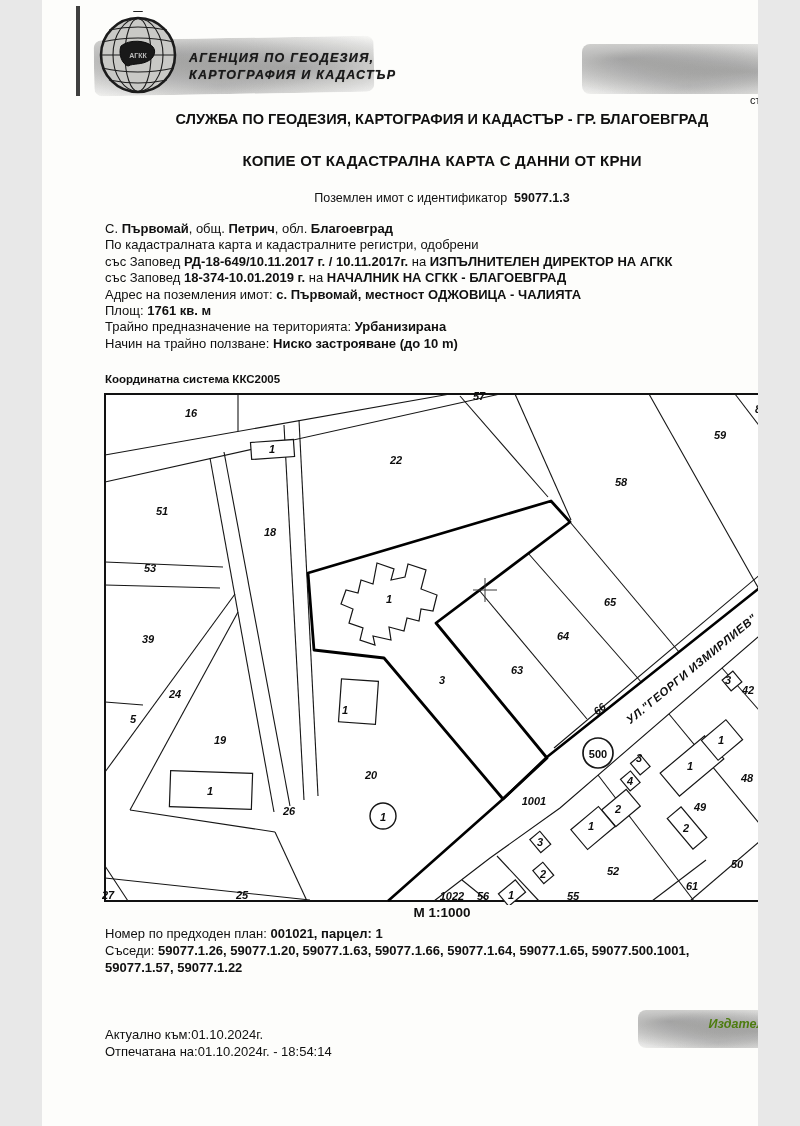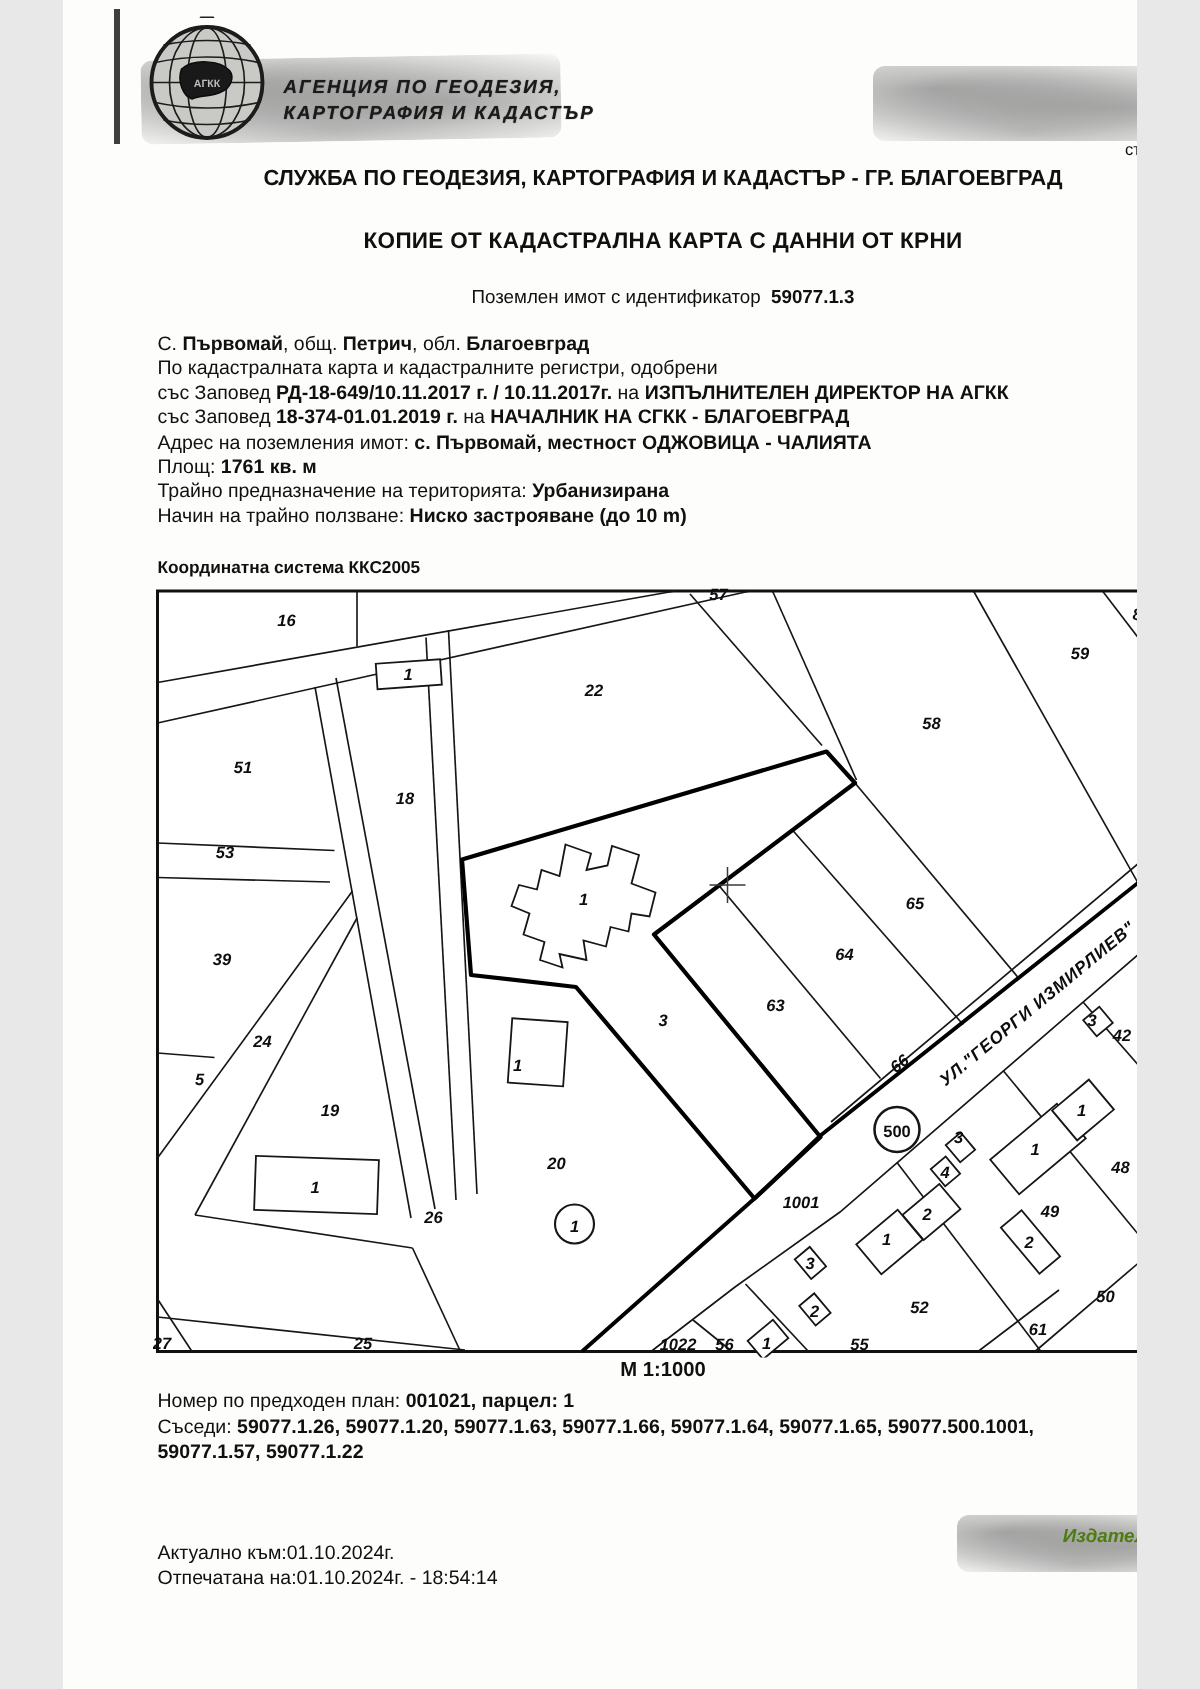--- a/index.html
+++ b/index.html
@@ -77,21 +77,21 @@
   <div class="abs center title1" style="top:111px;">СЛУЖБА ПО ГЕОДЕЗИЯ, КАРТОГРАФИЯ И КАДАСТЪР - ГР. БЛАГОЕВГРАД</div>
   <div class="abs center title2" style="top:152px;">КОПИЕ ОТ КАДАСТРАЛНА КАРТА С ДАННИ ОТ КРНИ</div>
   <div class="abs center parcel-line" style="top:191px;">
     <span>Поземлен имот с  идентификатор</span><span>&nbsp;&nbsp;</span><span class="b">59077.1.3</span>
   </div>
 
   <div class="abs details" style="left:63px;top:221px;width:690px;">
       <div class="tline"><span>С. </span><span class="b">Първомай</span><span>, общ. </span><span class="b">Петрич</span><span>, обл. </span><span class="b">Благоевград</span></div>
       <div class="tline"><span>По кадастралната карта и кадастралните регистри, одобрени</span></div>
       <div class="tline"><span>със Заповед </span><span class="b">РД-18-649/10.11.2017 г. / 10.11.2017г.</span><span> на </span><span class="b">ИЗПЪЛНИТЕЛЕН ДИРЕКТОР НА АГКК</span></div>
-      <div class="tline"><span>със Заповед </span><span class="b">18-374-01.01.2019 г.</span><span> на </span><span class="b">НАЧАЛНИК НА СГКК - БЛАГОЕВГРАД</span></div>
+      <div class="tline"><span>със Заповед </span><span class="b">18-374-10.01.2019 г.</span><span> на </span><span class="b">НАЧАЛНИК НА СГКК - БЛАГОЕВГРАД</span></div>
       <div class="tline"><span>Адрес на поземления имот: </span><span class="b">с. Първомай, местност ОДЖОВИЦА - ЧАЛИЯТА</span></div>
       <div class="tline"><span>Площ: </span><span class="b">1761 кв. м</span></div>
       <div class="tline"><span>Трайно предназначение на територията: </span><span class="b">Урбанизирана</span></div>
       <div class="tline"><span>Начин на трайно ползване: </span><span class="b">Ниско застрояване (до 10 m)</span></div>
     </div>
 
   <div class="abs coord" style="left:63px;top:373px;">Координатна система ККС2005</div>
 
   <svg class="abs" style="left:60px;top:390px;" width="690" height="515" viewBox="60 390 690 515">
 

